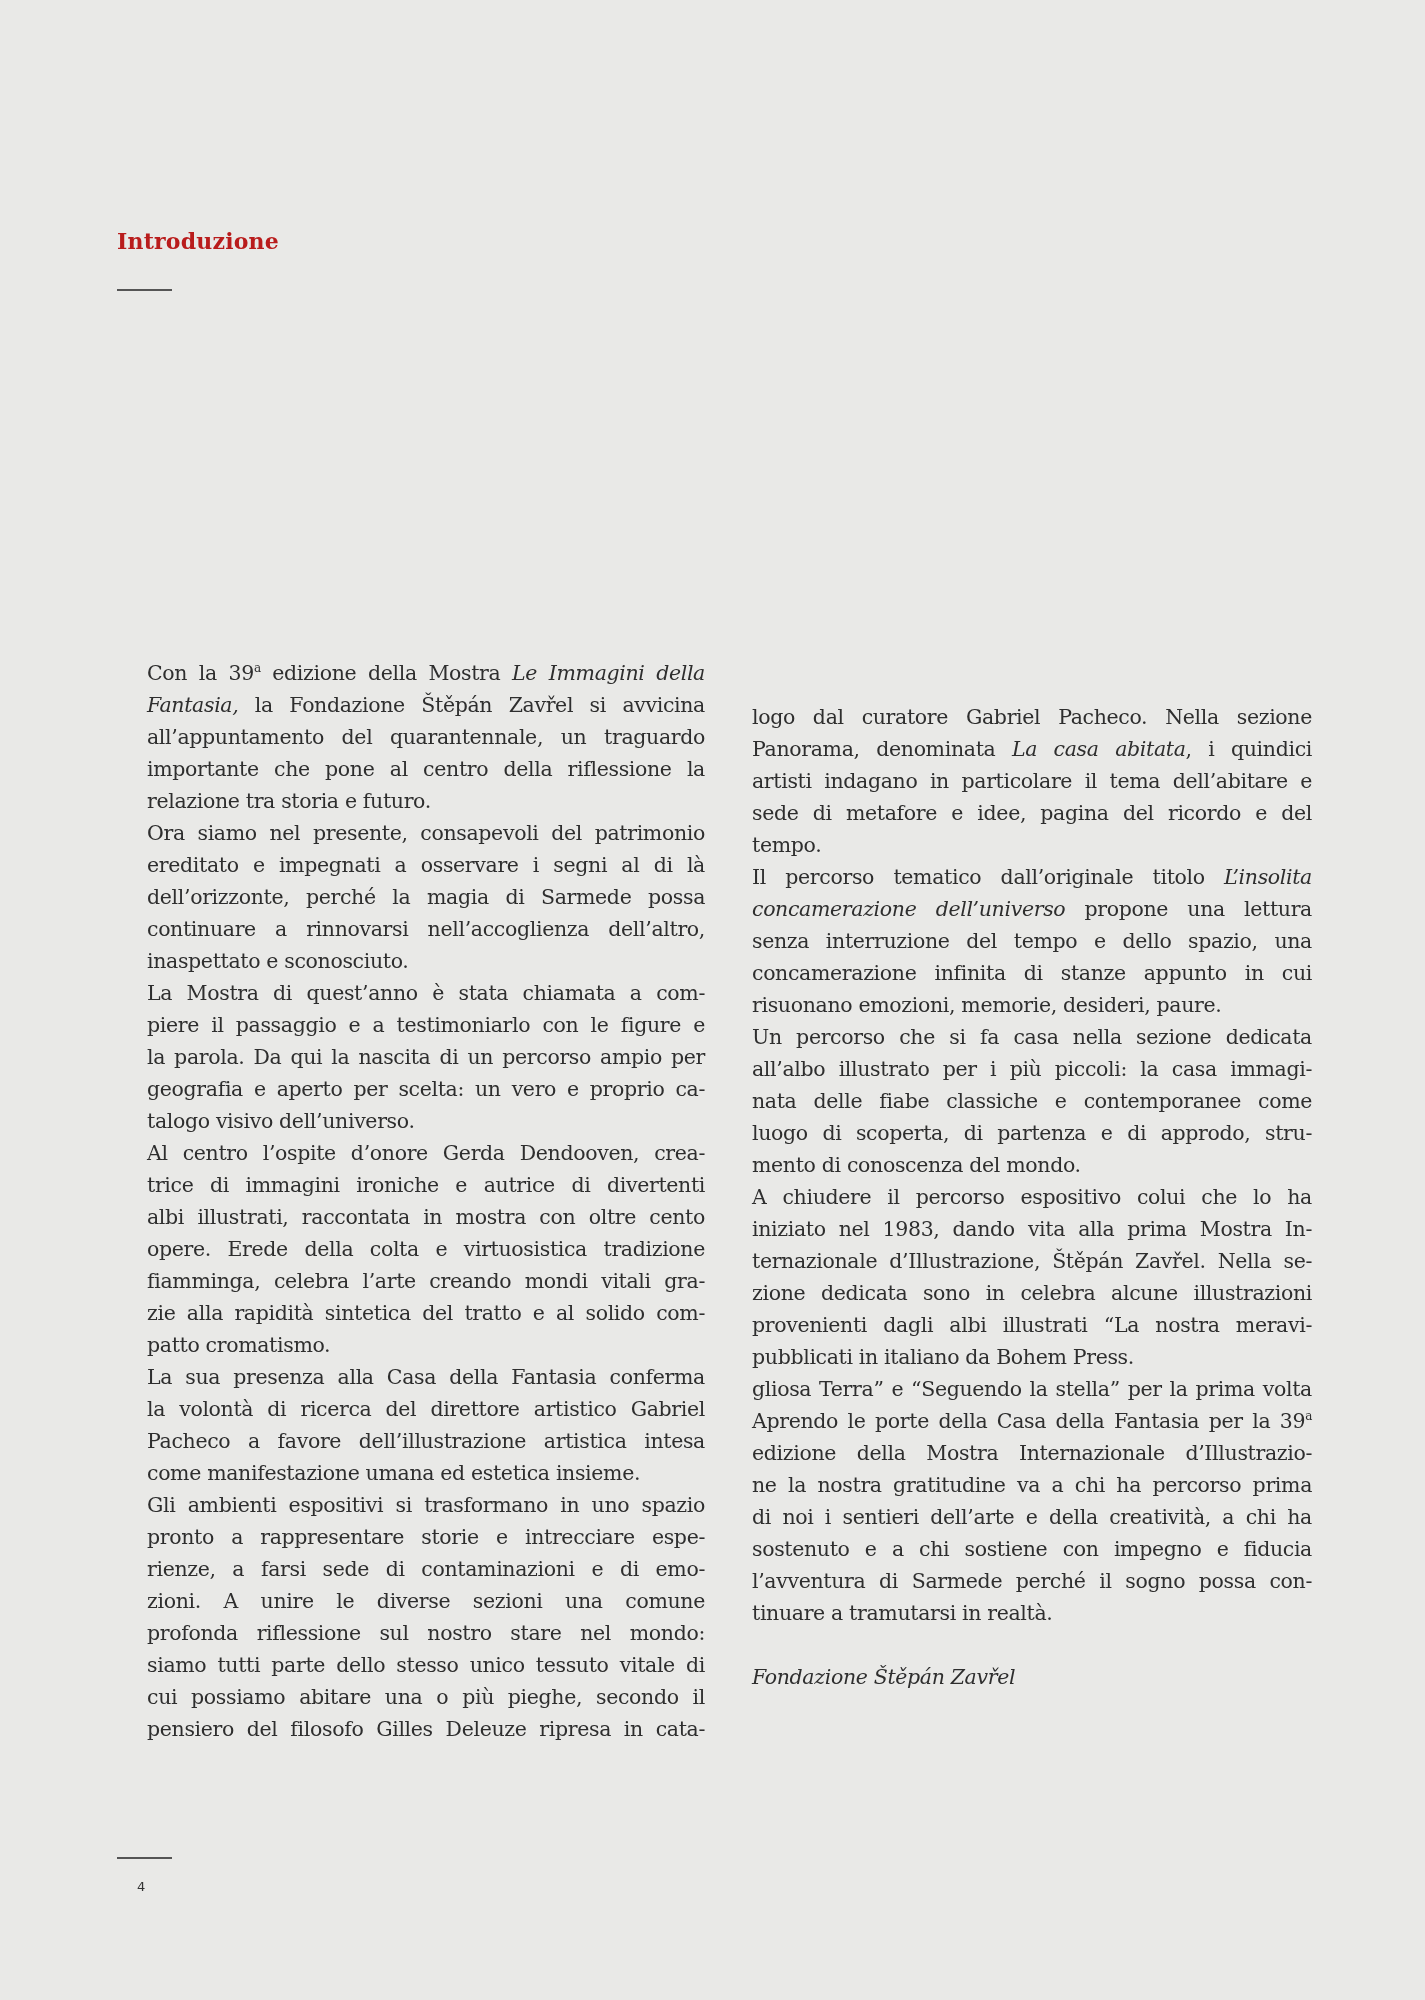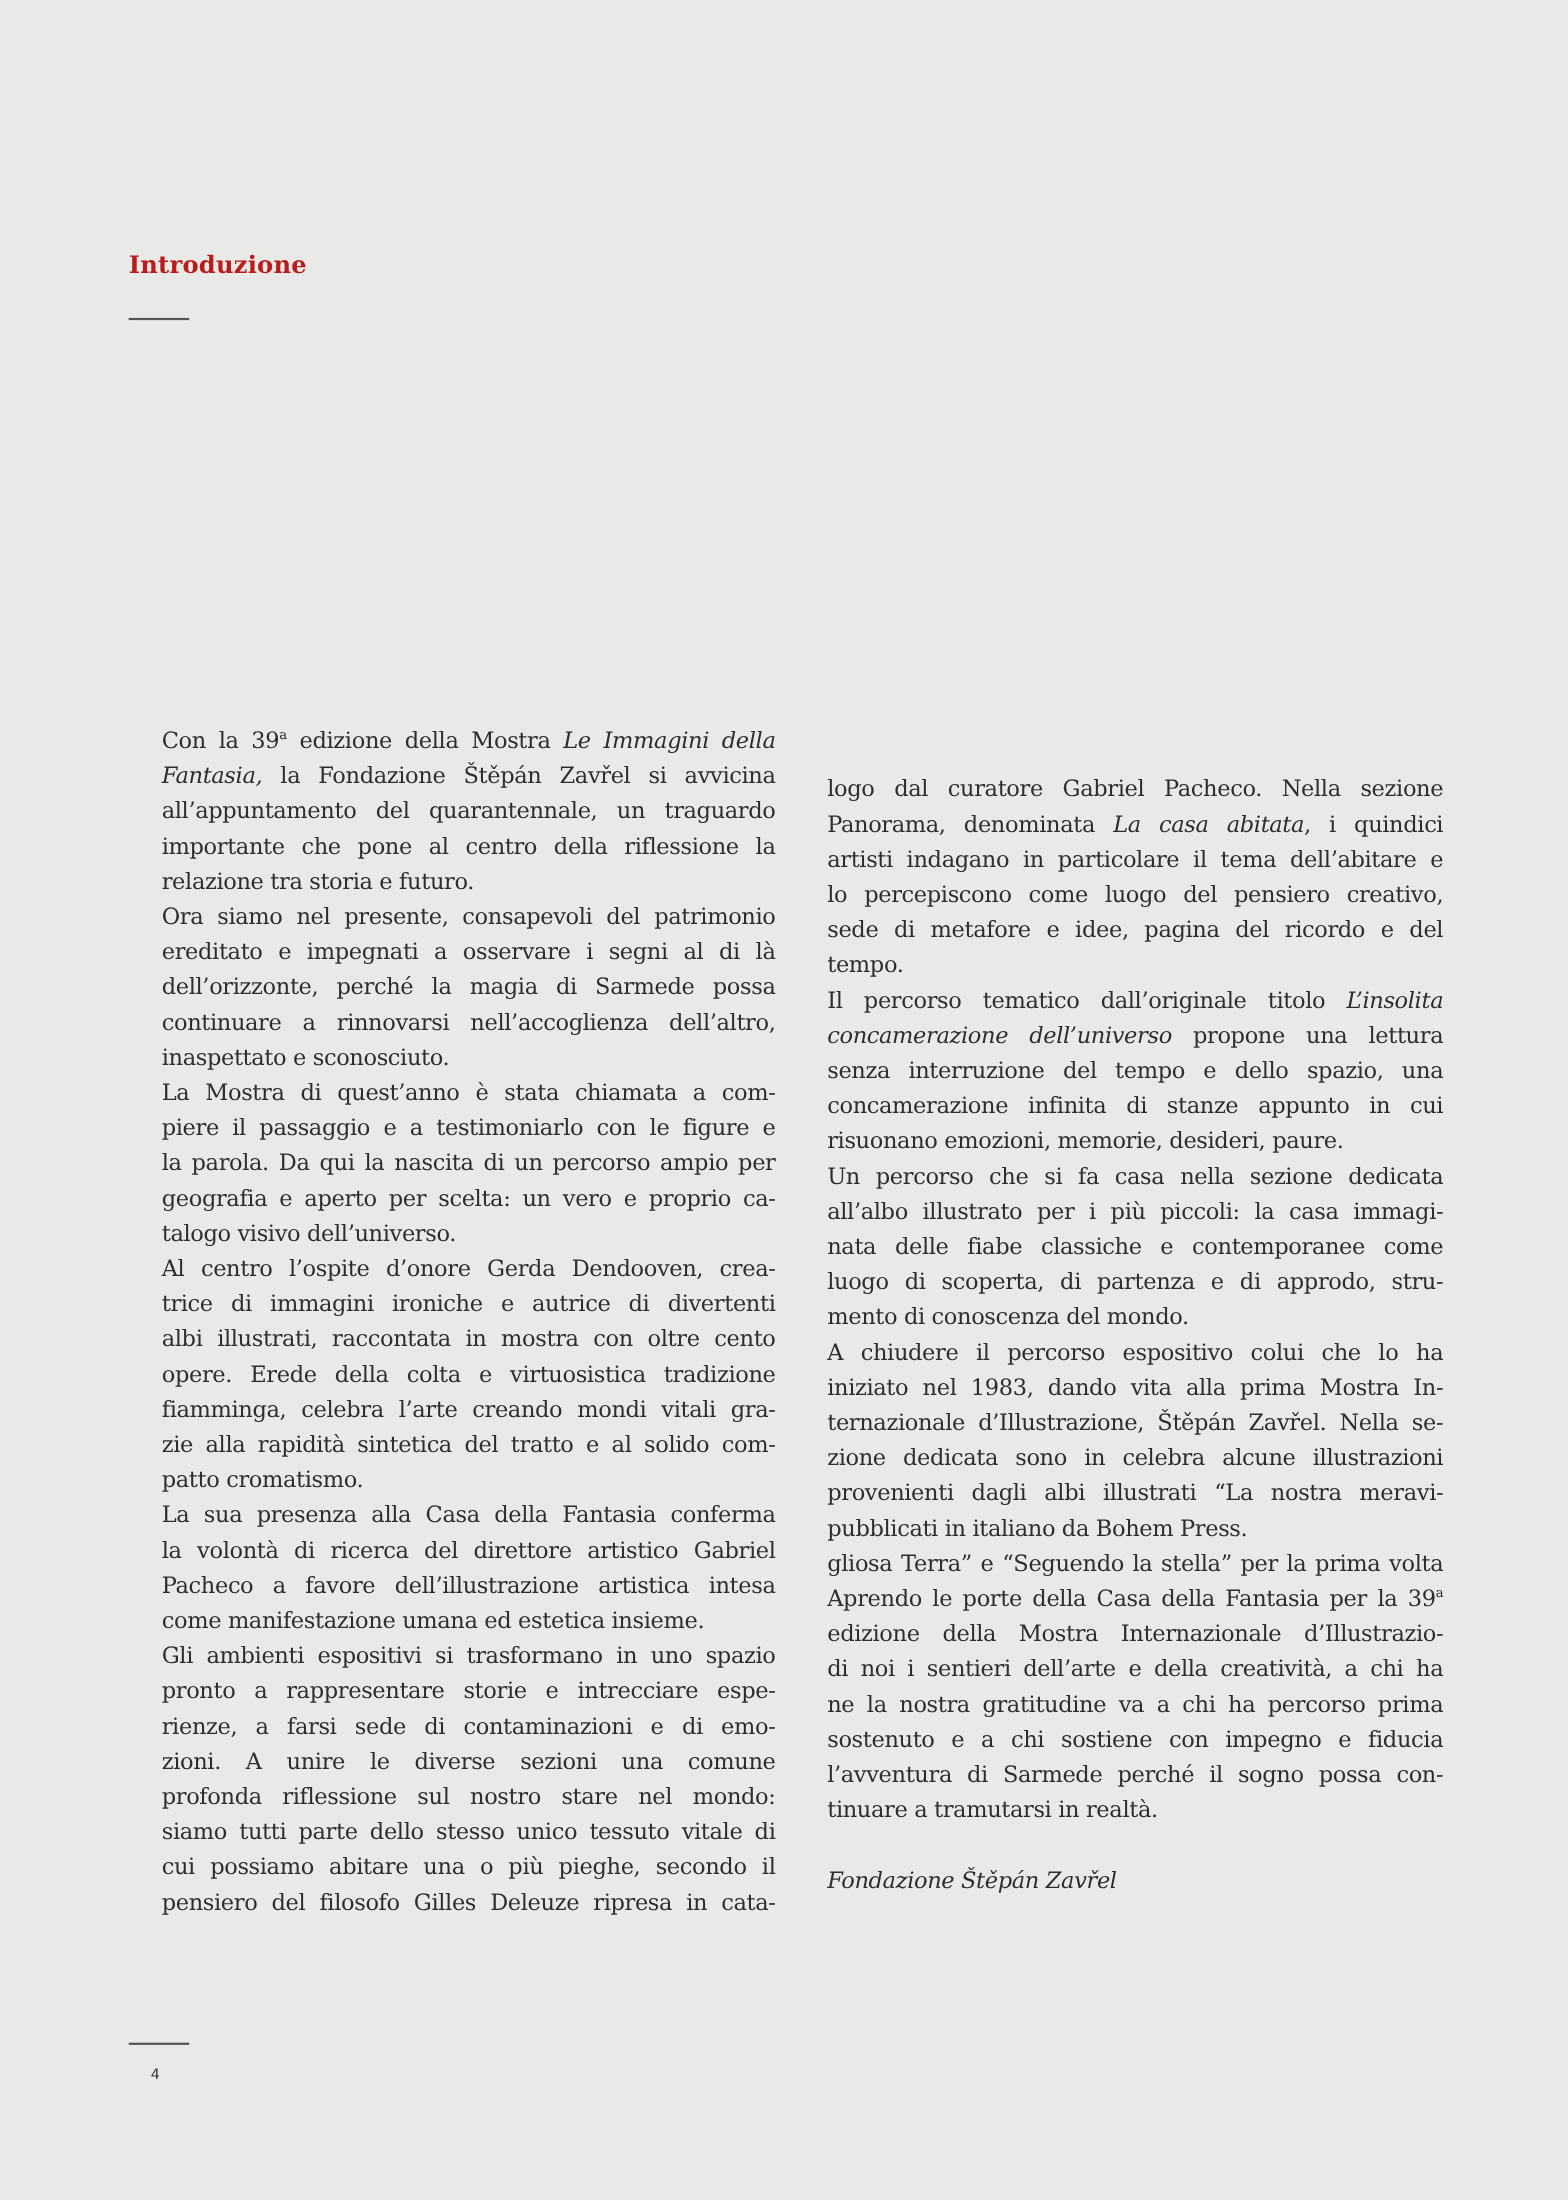--- a/index.html
+++ b/index.html
@@ -89,21 +89,20 @@
       <div class="line">profonda riflessione sul nostro stare nel mondo:</div>
       <div class="line">siamo tutti parte dello stesso unico tessuto vitale di</div>
       <div class="line">cui possiamo abitare una o più pieghe, secondo il</div>
       <div class="line">pensiero del filosofo Gilles Deleuze ripresa in cata-</div>
     </div>
 
   <div class="column right">
   <div class="line">logo dal curatore Gabriel Pacheco. Nella sezione</div>
       <div class="line">Panorama, denominata <em>La casa abitata</em>, i quindici</div>
       <div class="line">artisti indagano in particolare il tema dell’abitare e</div>
-      <div class="line">lo percepiscono come luogo del pensiero creativo,</div>
       <div class="line">sede di metafore e idee, pagina del ricordo e del</div>
       <div class="line last">tempo.</div>
       <div class="line">Il percorso tematico dall’originale titolo <em>L’insolita</em></div>
       <div class="line"><em>concamerazione dell’universo</em> propone una lettura</div>
       <div class="line">senza interruzione del tempo e dello spazio, una</div>
       <div class="line">concamerazione infinita di stanze appunto in cui</div>
       <div class="line last">risuonano emozioni, memorie, desideri, paure.</div>
       <div class="line">Un percorso che si fa casa nella sezione dedicata</div>
       <div class="line">all’albo illustrato per i più piccoli: la casa immagi-</div>
       <div class="line">nata delle fiabe classiche e contemporanee come</div>
@@ -111,22 +110,22 @@
       <div class="line last">mento di conoscenza del mondo.</div>
       <div class="line">A chiudere il percorso espositivo colui che lo ha</div>
       <div class="line">iniziato nel 1983, dando vita alla prima Mostra In-</div>
       <div class="line">ternazionale d’Illustrazione, Štěpán Zavřel. Nella se-</div>
       <div class="line">zione dedicata sono in celebra alcune illustrazioni</div>
       <div class="line">provenienti dagli albi illustrati “La nostra meravi-</div>
       <div class="line last">pubblicati in italiano da Bohem Press.</div>
       <div class="line">gliosa Terra” e “Seguendo la stella” per la prima volta</div>
       <div class="line">Aprendo le porte della Casa della Fantasia per la 39<sup>a</sup></div>
       <div class="line">edizione della Mostra Internazionale d’Illustrazio-</div>
+      <div class="line">ne la nostra gratitudine va a chi ha percorso prima</div>
       <div class="line">di noi i sentieri dell’arte e della creatività, a chi ha</div>
-      <div class="line">ne la nostra gratitudine va a chi ha percorso prima</div>
       <div class="line">sostenuto e a chi sostiene con impegno e fiducia</div>
       <div class="line">l’avventura di Sarmede perché il sogno possa con-</div>
       <div class="line last">tinuare a tramutarsi in realtà.</div>
       <div class="line blank"></div>
       <div class="line signature">Fondazione Štěpán Zavřel</div>
     </div>
 
   <div class="rule bottom"></div>
   <div class="page-number">4</div>
 </div>

